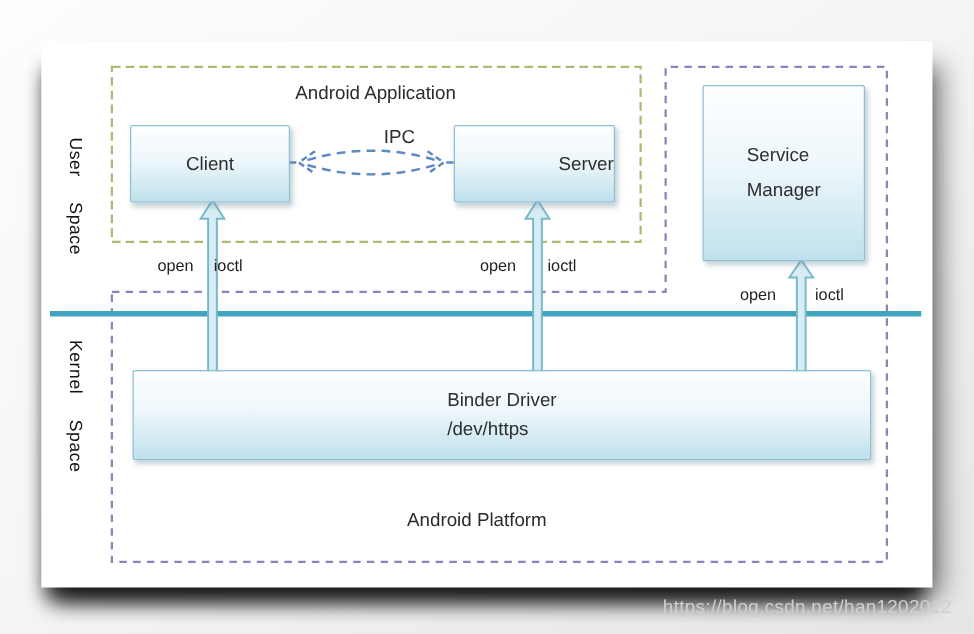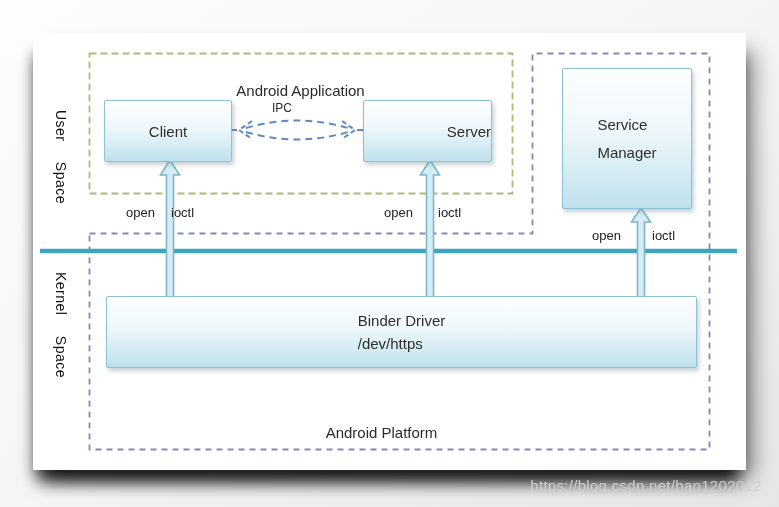--- a/index.html
+++ b/index.html
@@ -20,24 +20,24 @@
     box-shadow:2px 3px 4px rgba(110,140,155,0.40);
     color:#2e2e2e;font-size:15px;
   }
   #client{left:104px;top:100px;width:126px;height:60px;}
   #server{left:363px;top:100px;width:127px;height:60px;justify-content:flex-end;}
   #service-manager{left:562px;top:68px;width:128px;height:139px;}
   #binder-driver{left:106px;top:296px;width:589px;height:70px;}
   .multiline{text-align:left;}
   #service-manager .multiline div{line-height:28px;}
   #binder-driver .multiline div{line-height:23px;}
-  .title{position:absolute;color:#2b2b2b;font-size:15px;text-align:center;margin-top:16px;}
+  .title{position:absolute;color:#2b2b2b;font-size:15px;text-align:center;}
   #app-title{left:89px;top:66px;width:423px;}
   #platform-title{left:71px;top:408px;width:621px;}
-  #ipc-label{position:absolute;left:272px;top:101px;width:60px;text-align:left;font-size:12px;color:#2b2b2b;}
+  #ipc-label{position:absolute;left:272px;top:101px;width:60px;text-align:right;font-size:15px;color:#2b2b2b;}
   .syscall{position:absolute;font-size:13px;color:#222222;white-space:nowrap;}
   #open-client{left:126px;top:205px;}  #ioctl-client{left:171px;top:205px;}
   #open-server{left:384px;top:205px;}  #ioctl-server{left:438px;top:205px;}
   #open-sm{left:592px;top:228px;}      #ioctl-sm{left:652px;top:228px;}
   .vlabel{
     position:absolute;transform:rotate(90deg);white-space:nowrap;text-align:center;
     font-size:14px;color:#111111;letter-spacing:0.5px;word-spacing:16px;
   }
   #user-space{left:11px;top:149px;width:100px;}
   #kernel-space{left:6px;top:317px;width:110px;}

